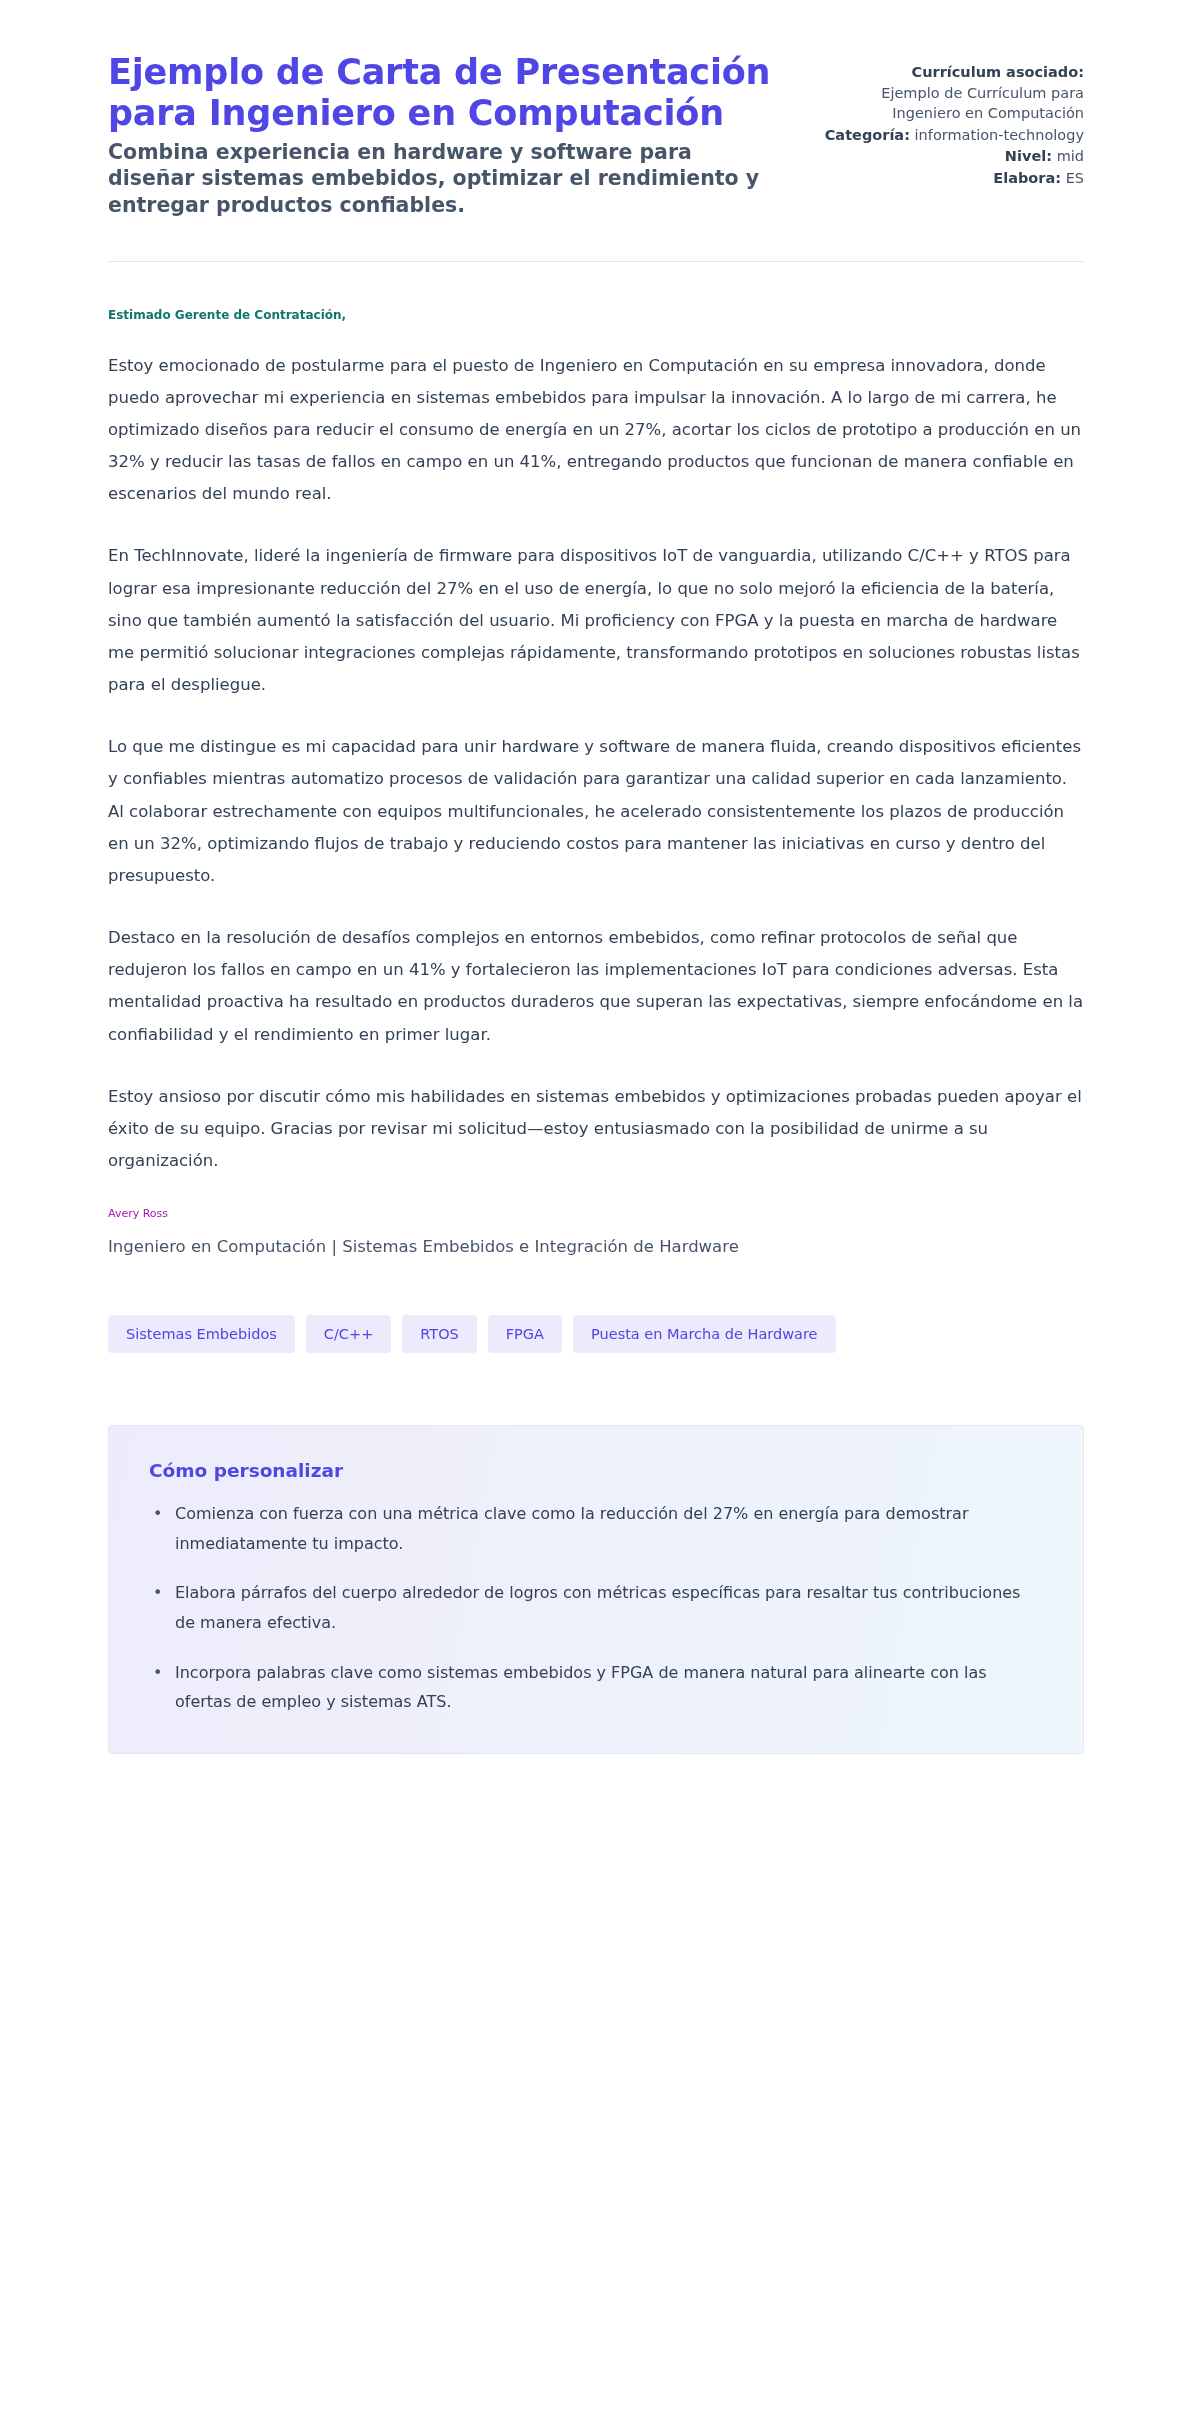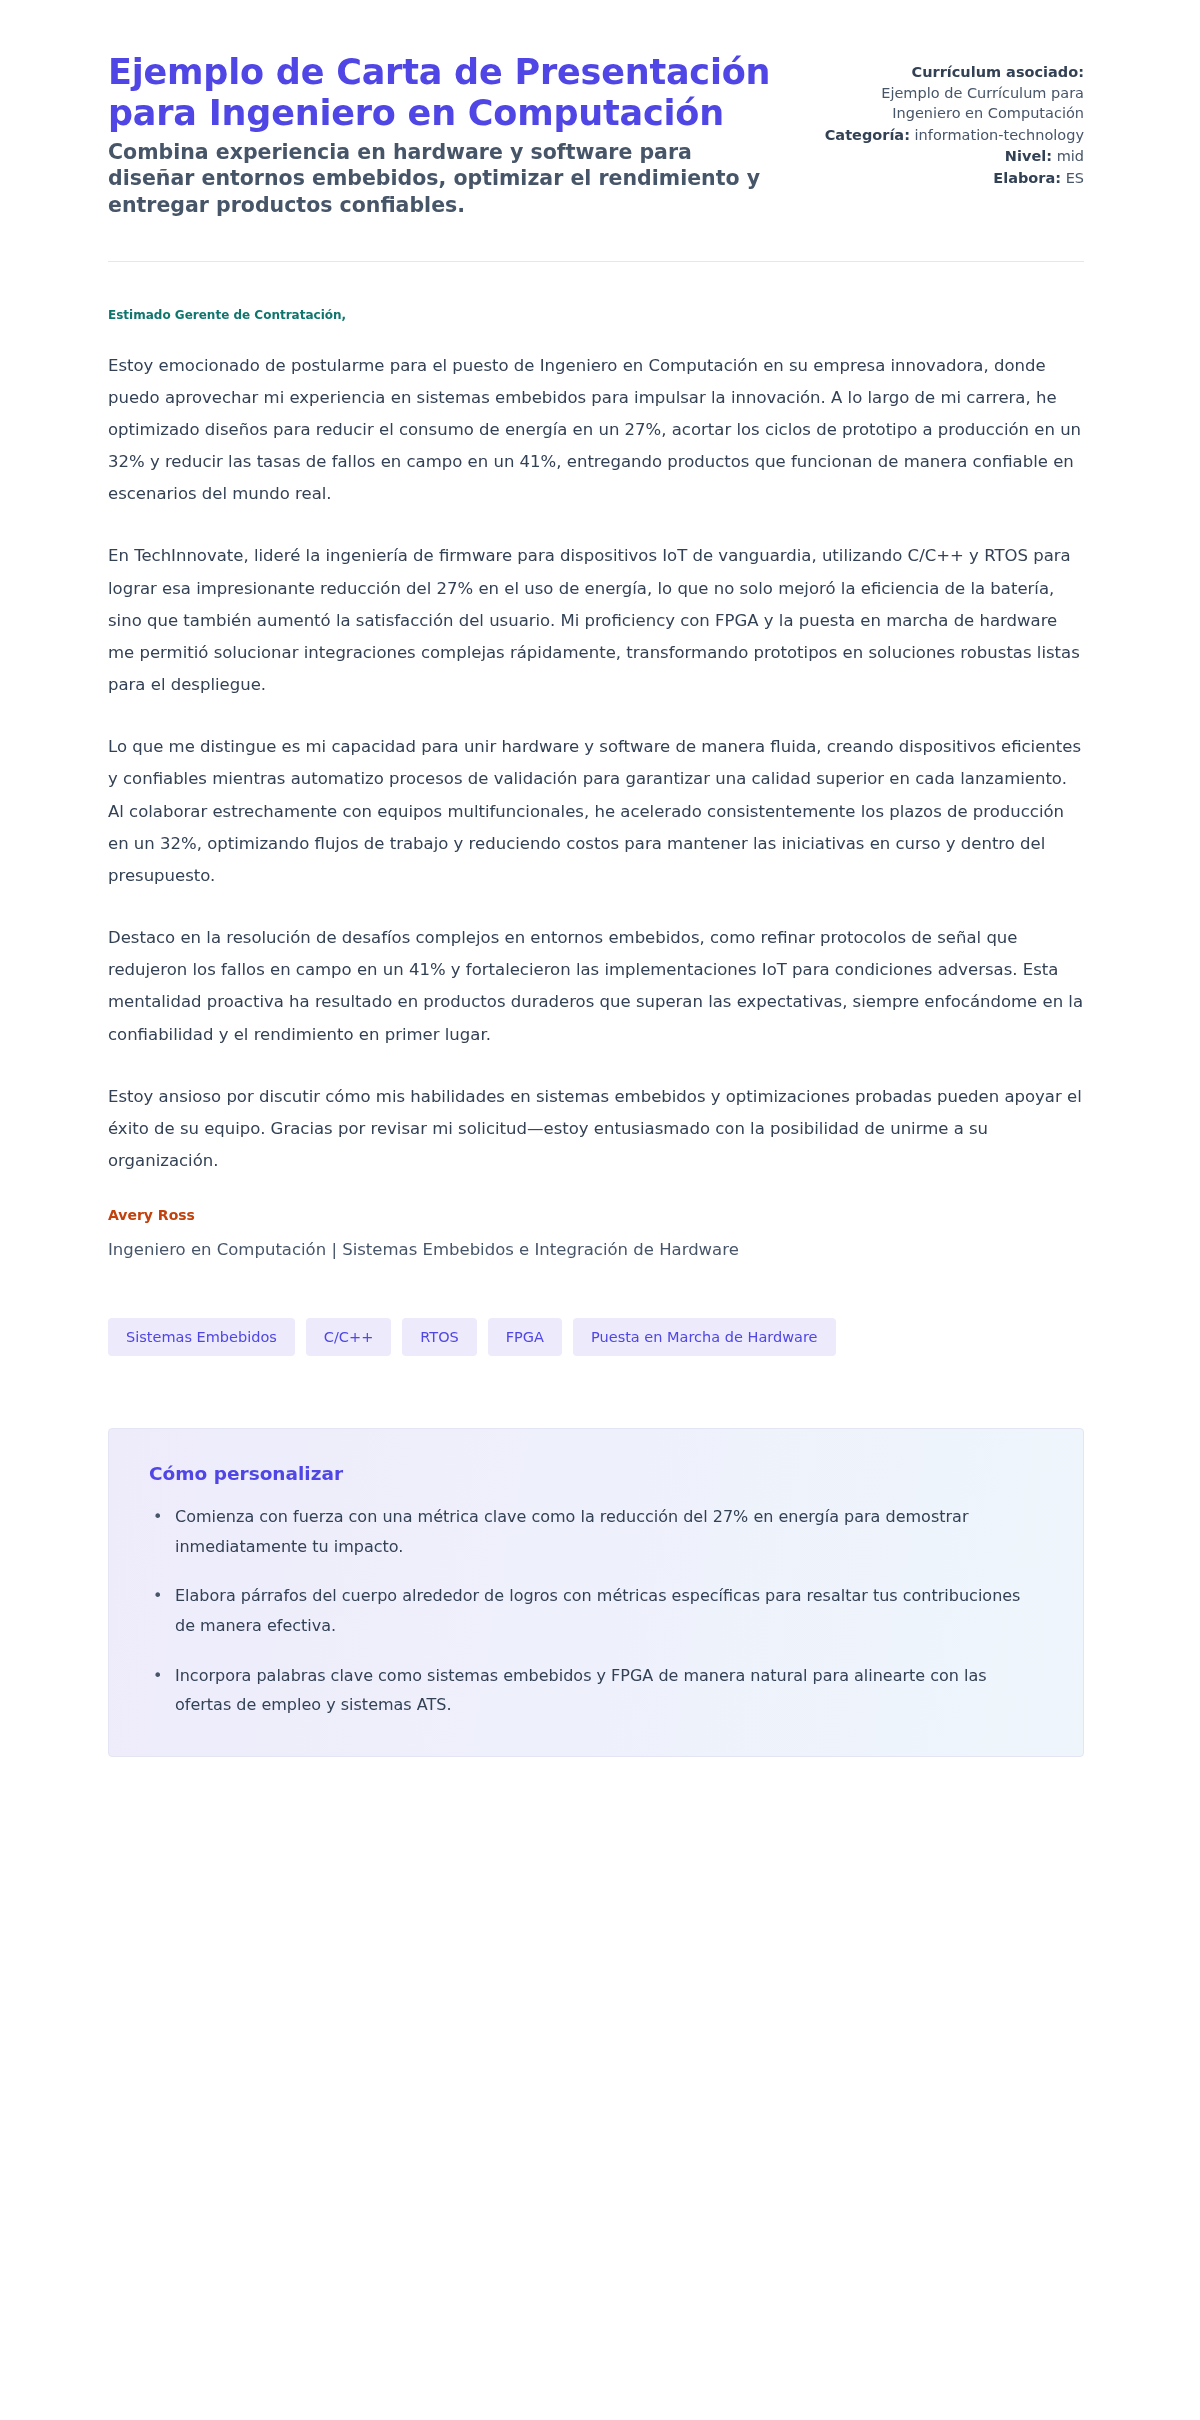--- a/index.html
+++ b/index.html
@@ -87,23 +87,23 @@
     font-size: 16.5px;
     line-height: 1.95;
     color: #334155;
     max-width: 1000px;
   }
 
   
   .signature { margin-top: 26px; }
   .sig-name {
     margin: 0 0 14px 0;
-    font-size: 14px;
-    font-weight: bold;
-    color: #c2410c;
+    font-size: 11px;
+    font-weight: normal;
+    color: #a21caf;
   }
   .sig-role {
     margin: 0;
     font-size: 16.5px;
     color: #475569;
     line-height: 1.6;
   }
 
   
   .tags {
@@ -163,21 +163,21 @@
 </style>
 </head>
 <body>
 
 <div class="page">
 
   <div class="header">
 
     <div class="header-left">
       <h1 class="doc-title">Ejemplo de Carta de Presentación para Ingeniero en Computación</h1>
-      <p class="doc-subtitle">Combina experiencia en hardware y software para diseñar entornos embebidos, optimizar el rendimiento y entregar productos confiables.</p>
+      <p class="doc-subtitle">Combina experiencia en hardware y software para diseñar sistemas embebidos, optimizar el rendimiento y entregar productos confiables.</p>
     </div>
 
     <div class="header-meta">
       <div class="meta-row">
         <span class="meta-label">Currículum asociado:</span>
         <span class="meta-block-value">Ejemplo de Currículum para Ingeniero en Computación</span>
       </div>
       <div class="meta-row">
         <span class="meta-label">Categoría:</span>
         <span class="meta-value">information-technology</span>

